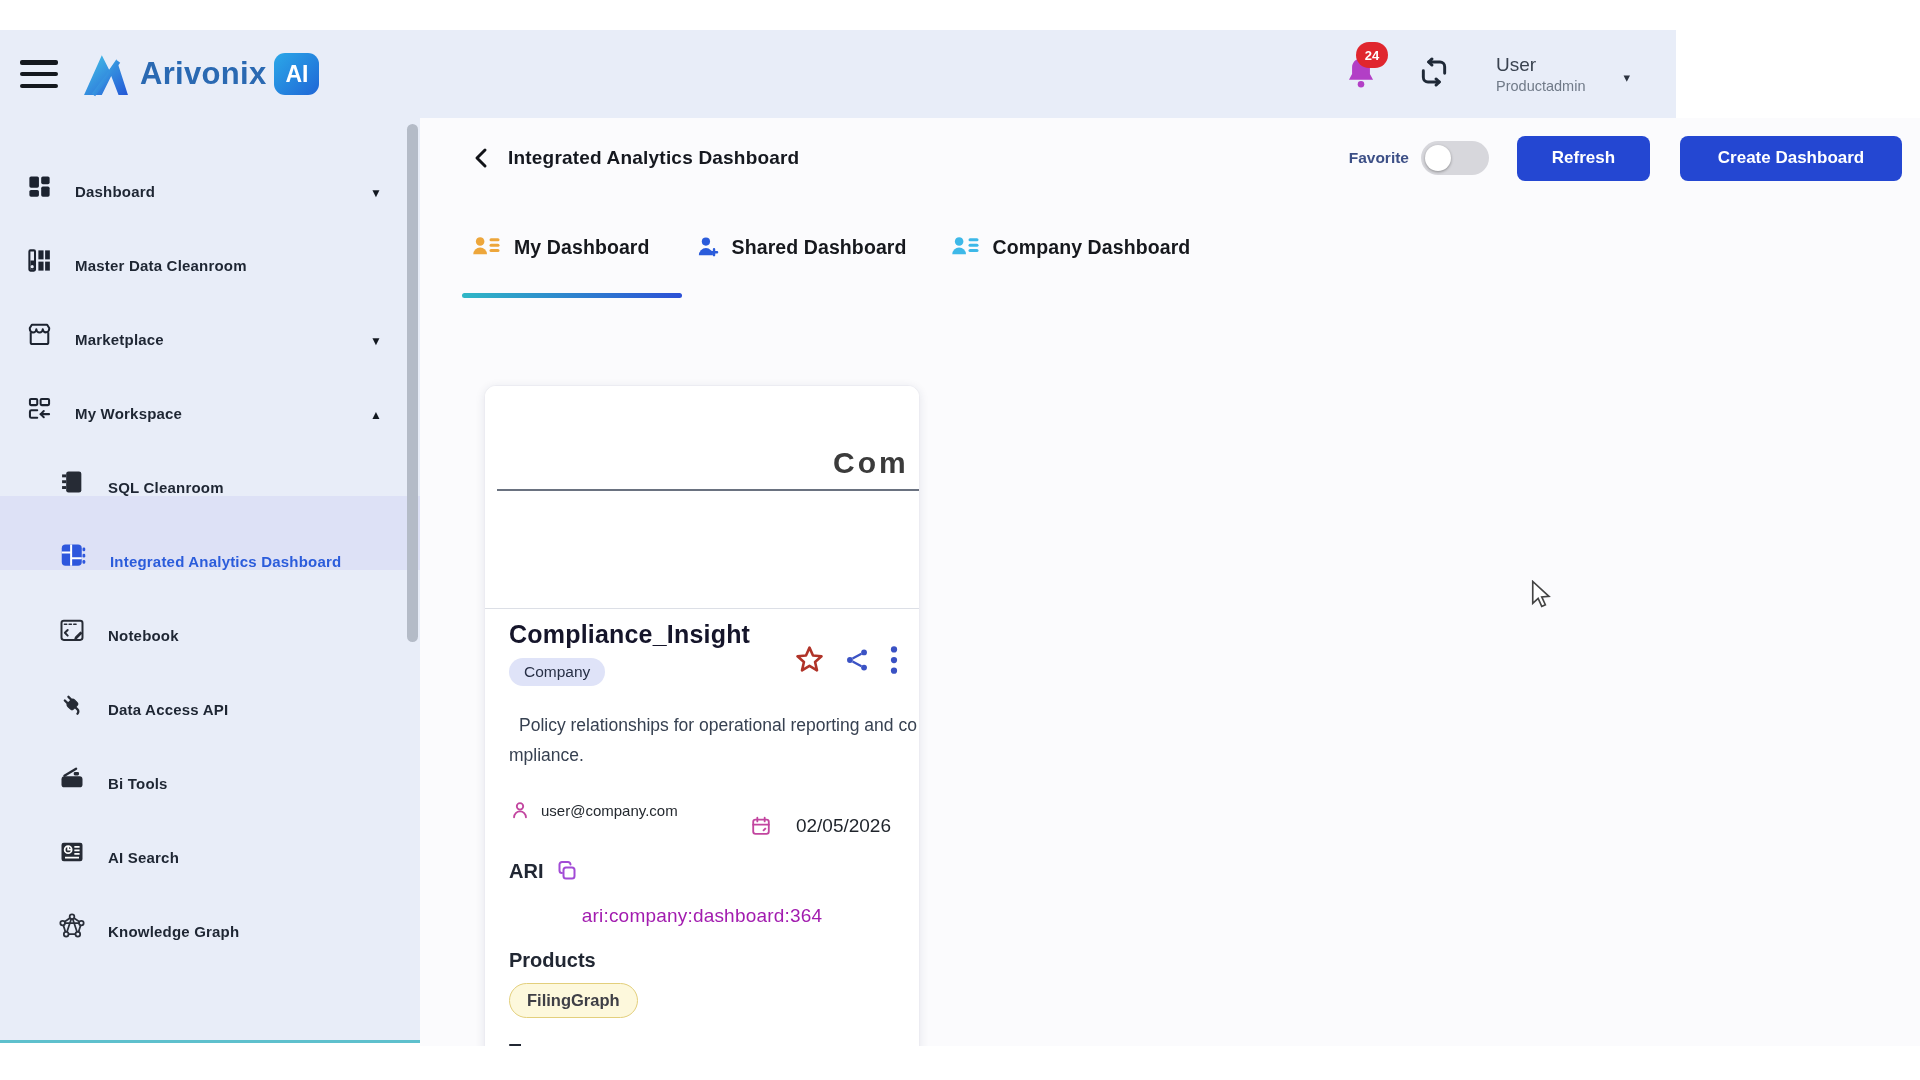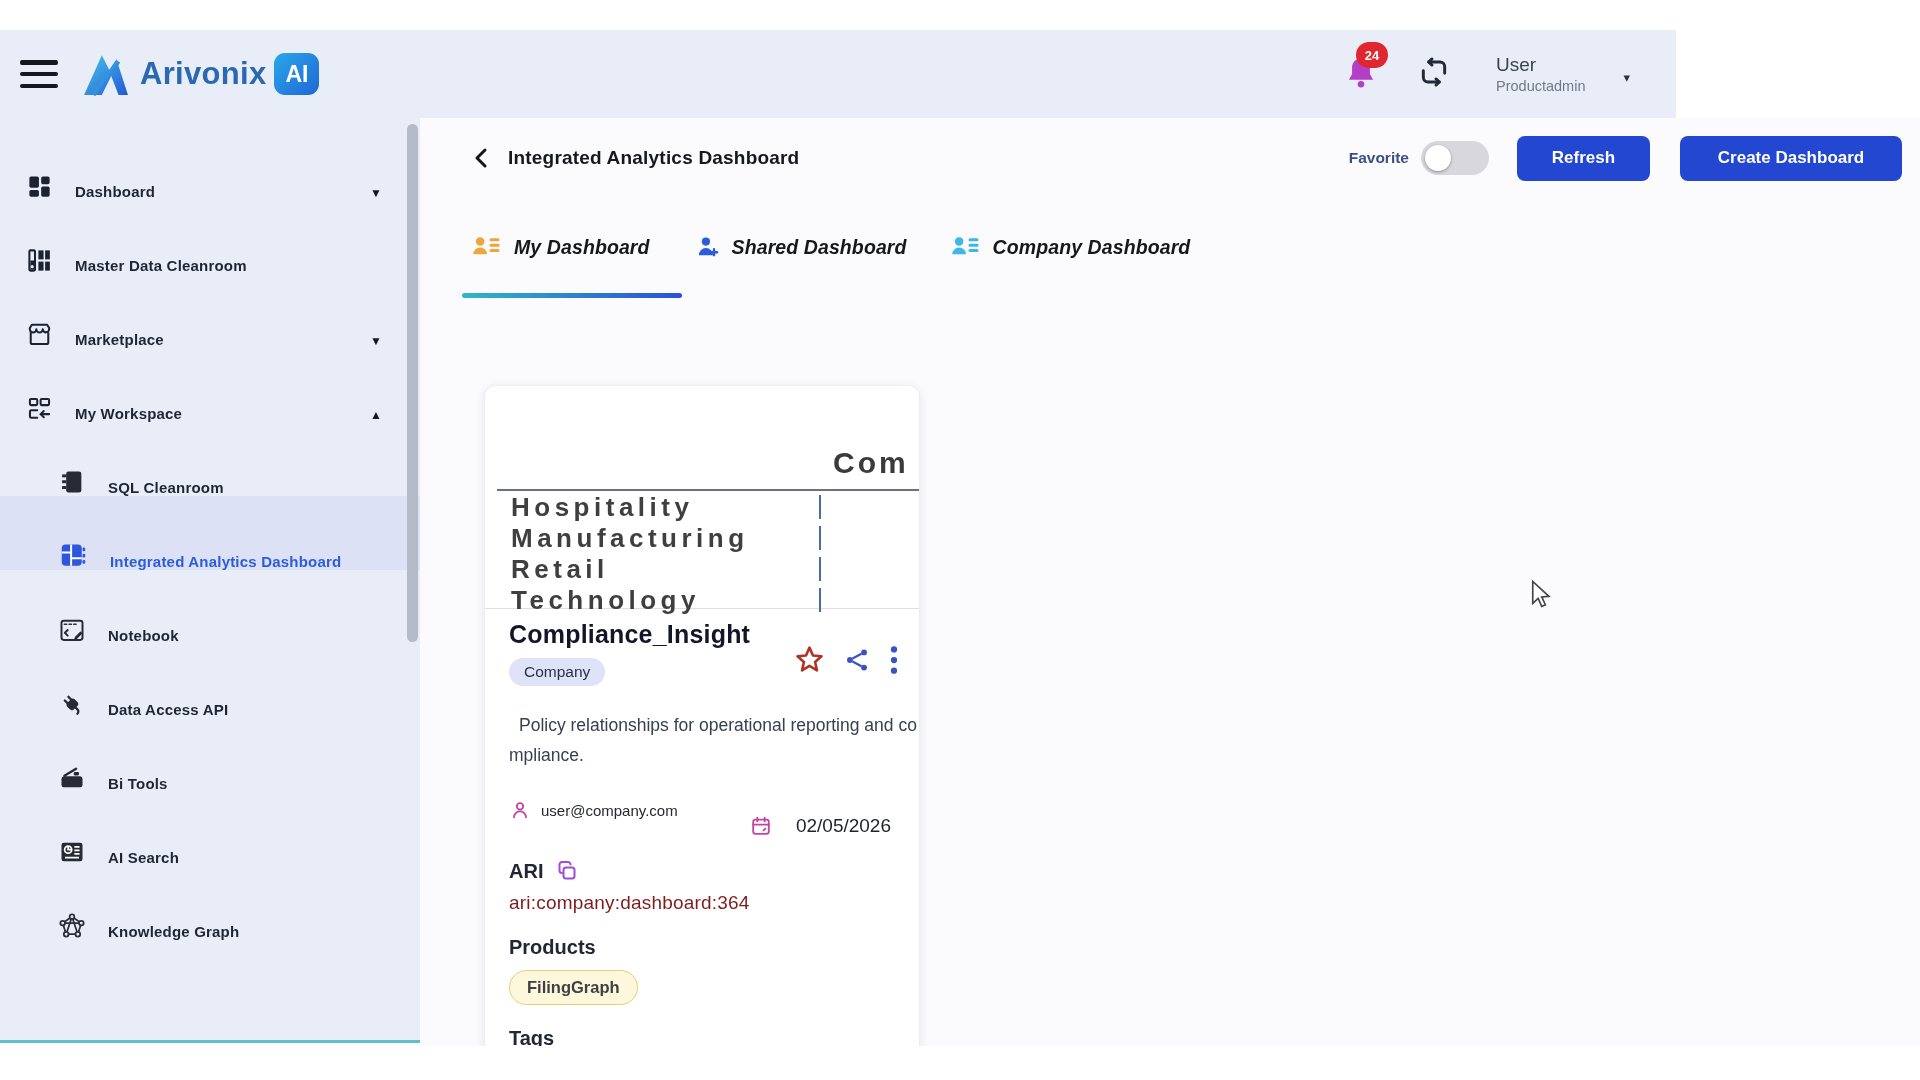--- a/index.html
+++ b/index.html
@@ -49,21 +49,21 @@
   .fav-label { margin-left:auto; font-size:15.5px; font-weight:600; color:#3c4f86; }
   .toggle { width:68px; height:34px; border-radius:17px; background:#d7d7dc; margin:0 28px 0 12px;
             position:relative; cursor:pointer; }
   .toggle .knob { position:absolute; left:4px; top:4px; width:26px; height:26px; border-radius:50%;
                   background:#fff; box-shadow:0 1px 3px rgba(0,0,0,.35); }
   .btn { height:45px; border:none; border-radius:8px; background:#2447d2; color:#fff;
          font-size:17px; font-weight:700; cursor:pointer; font-family:inherit; }
   .btn.refresh { width:133px; margin-right:30px; }
   .btn.create { width:222px; }
 
-  .tabs { position:absolute; top:116px; left:52px; display:flex; gap:44px;font-style:italic; }
+  .tabs { position:absolute; top:116px; left:52px; display:flex; gap:44px; }
   .tab { display:flex; align-items:center; gap:12px; position:relative; padding-bottom:24px; cursor:pointer; }
   .tab .tlbl { font-size:19.5px; font-weight:700; color:#16181d; letter-spacing:.1px; }
   .tab-underline { position:absolute; left:-10px; bottom:-14px; width:220px; height:5px; border-radius:3px;
                    background:linear-gradient(90deg,#2fb7c6,#2c50d6); }
 
   
   .card { position:absolute; left:64px; top:267px; width:436px; height:800px; background:#ffffff;
           border:1px solid #ececf2; border-radius:12px; box-shadow:0 2px 10px rgba(30,40,80,.10);
           overflow:hidden; cursor:pointer; }
   .preview { position:relative; height:223px; border-bottom:1.5px solid #dcdfe6; background:#fff; }
@@ -82,21 +82,21 @@
   .card-actions { position:absolute; top:24px; right:20px; display:flex; align-items:center; gap:19px; }
   .card-actions > * { cursor:pointer; background:none; border:none; display:flex; }
   .desc { margin-top:24px; width:410px; font-size:17.5px; line-height:30px; color:#374151;
           word-break:break-all; text-indent:10px; }
   .meta-row { margin-top:13px; display:flex; align-items:center; }
   .owner-email { font-size:15px; color:#24292f; margin-left:10px; }
   .date-group { margin-left:auto; display:flex; align-items:flex-start; gap:24px; margin-right:4px;margin-top:32px; }
   .date-val { font-size:19px; color:#1f242b; }
   .ari-row { margin-top:22px; display:flex; align-items:center; gap:12px; }
   .ari-label { font-size:20px; font-weight:600; color:#212733; }
-  .ari-value { margin-top:9px; font-size:19px; color:#7f1d1d; letter-spacing:.2px; }
+  .ari-value { margin-top:22px; font-size:19px; color:#a21caf; letter-spacing:.2px;text-align:center; }
   .section-label { margin-top:22px; font-size:20px; font-weight:600; color:#212733; }
   .product-pill { display:inline-block; margin-top:11px; background:#fdf8dc; border:1.5px solid #e3cf7c;
                   color:#3f3f46; font-size:16.5px; font-weight:700; border-radius:19px; padding:7px 17px; }
   .tags-empty { margin-top:9px; font-size:18px; color:#565d68; }
 
   .cursor { position:absolute; left:1108px; top:462px; pointer-events:none; }
 </style>
 </head>
 <body>
 
@@ -317,26 +317,20 @@
         <rect x="14" y="11.6" width="8" height="2.4" rx="1.2"></rect>
       </svg>
       <span class="tlbl">Company Dashboard</span>
     </div>
   </div>
 
   <div class="card">
     <div class="preview">
       <div class="pv-header">Com</div>
       <div class="pv-rule"></div>
-      <div class="pv-rows">
-        <div class="pv-row"><span>Hospitality</span><span class="pv-sep"></span></div>
-        <div class="pv-row"><span>Manufacturing</span><span class="pv-sep"></span></div>
-        <div class="pv-row"><span>Retail</span><span class="pv-sep"></span></div>
-        <div class="pv-row"><span>Technology</span><span class="pv-sep"></span></div>
-      </div>
     </div>
 
     <div class="card-body">
       <div class="card-title">Compliance_Insight</div>
       <span class="company-badge">Company</span>
 
       <div class="card-actions">
         <button>
           <svg width="31" height="31" viewBox="0 0 24 24" fill="none" stroke="#b03328" stroke-width="2" stroke-linejoin="round">
             <path d="M12 2.8 l2.7 6.1 6.6.6 -5 4.4 1.5 6.5 -5.8-3.5 -5.8 3.5 1.5-6.5 -5-4.4 6.6-.6 z"></path>

